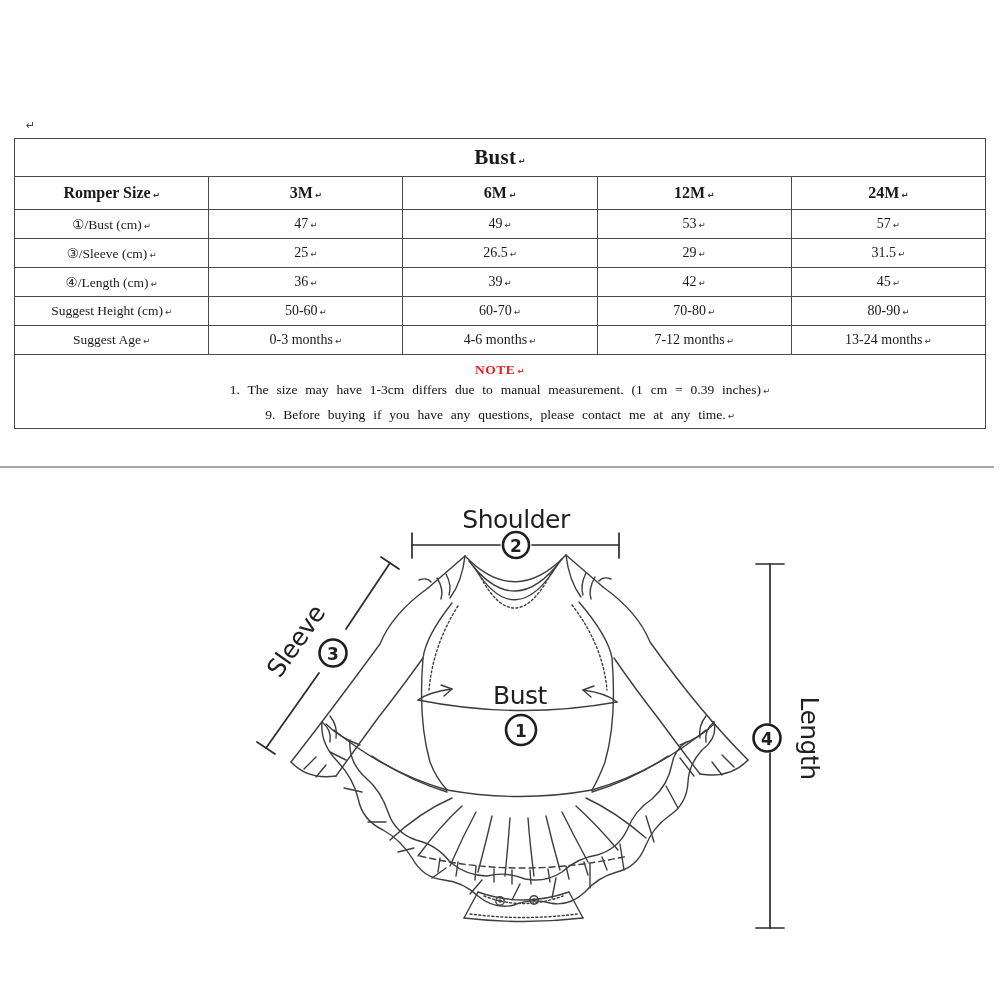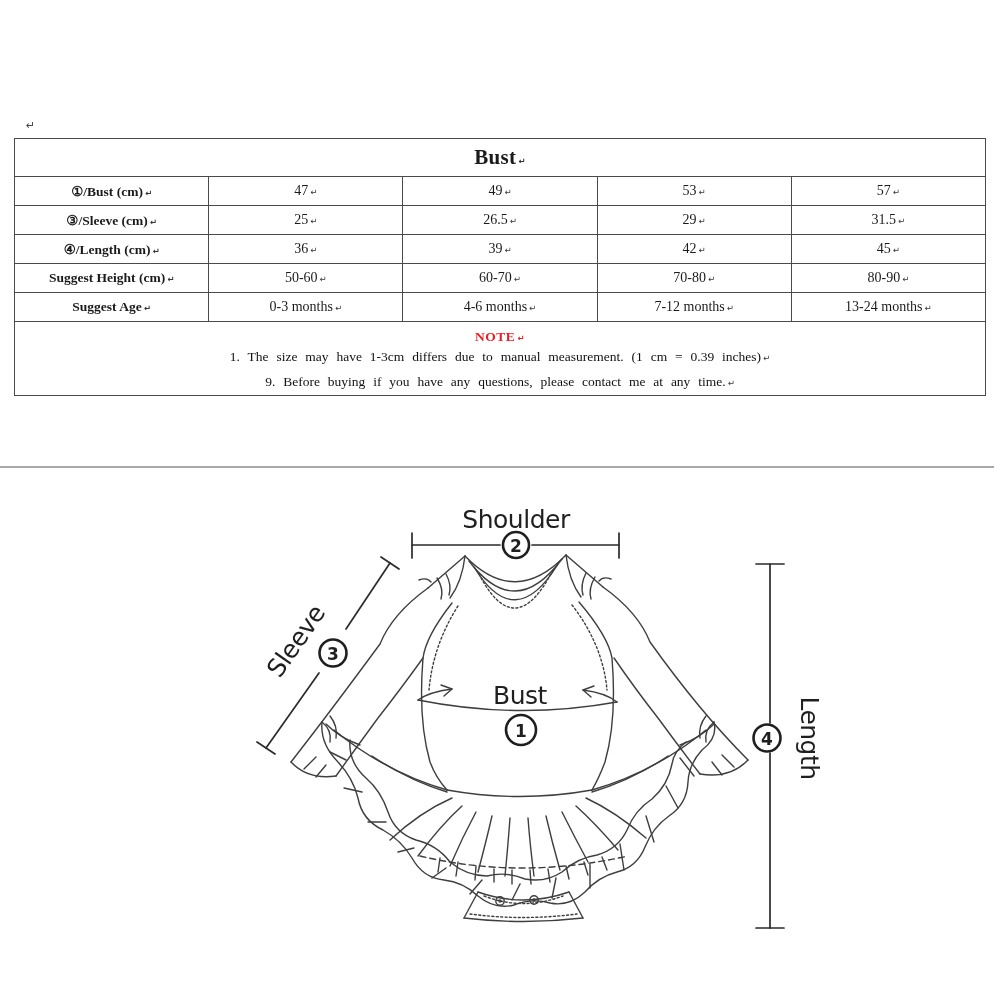--- a/index.html
+++ b/index.html
@@ -8,21 +8,21 @@
   .page{position:absolute;inset:0;}
   .top-mark{position:absolute;left:26px;top:119px;font-size:11px;color:#444;
             font-family:"DejaVu Sans",sans-serif;}
   table.size-table{position:absolute;left:14px;top:138px;width:972px;
                    border-collapse:collapse;table-layout:fixed;}
   table.size-table td{border:1.5px solid #4a4a4a;text-align:center;padding:0;
                       vertical-align:middle;overflow:hidden;}
   td.title-cell{height:37px;font-size:21px;font-weight:bold;letter-spacing:.3px;}
   tr.hdr td{height:32px;font-size:16px;font-weight:bold;}
   tr.data td{height:28px;font-size:14px;}
-  tr.data td.lbl{font-weight:bold;font-size:13.5px;}
+  tr.data td.lbl{font-weight:normal;font-size:13.5px;}
   td.note-cell{height:67px;}
   .note-title{font-size:13.5px;font-weight:bold;letter-spacing:.5px;margin-top:7px;}
   .note-line{font-size:13.5px;word-spacing:4.5px;line-height:24px;color:#111;}
   .pm{font-size:8.5px;color:#333;margin-left:2px;font-family:"DejaVu Sans",sans-serif;}
   .shadow-line{position:absolute;left:0;top:466px;width:994px;height:2px;background:#a8a8a8;}
   svg.diagram{position:absolute;left:0;top:0;}
   .garment{stroke:#3e3e3e;stroke-width:1.4;fill:none;stroke-linecap:round;stroke-linejoin:round;}
   .dim{stroke:#2b2b2b;stroke-width:1.7;fill:none;stroke-linecap:round;}
   .dot{stroke-dasharray:2 2.4;}
   .dash{stroke-dasharray:6 4;}
@@ -37,20 +37,27 @@
 
 <div class="page">
 
   <span class="top-mark">↵</span>
 
   <table class="size-table">
     <tbody>
         <tr>
       <td class="title-cell" colspan="5"><span>Bust</span><span class="pm">↵</span></td>
     </tr>
+    <tr class="hdr">
+      <td><span>Romper Size</span><span class="pm">↵</span></td>
+      <td><span>3M</span><span class="pm">↵</span></td>
+      <td><span>6M</span><span class="pm">↵</span></td>
+      <td><span>12M</span><span class="pm">↵</span></td>
+      <td><span>24M</span><span class="pm">↵</span></td>
+    </tr>
     <tr class="data">
       <td class="lbl"><span>①/Bust (cm)</span><span class="pm">↵</span></td>
       <td><span>47</span><span class="pm">↵</span></td>
       <td><span>49</span><span class="pm">↵</span></td>
       <td><span>53</span><span class="pm">↵</span></td>
       <td><span>57</span><span class="pm">↵</span></td>
     </tr>
     <tr class="data">
       <td class="lbl"><span>③/Sleeve (cm)</span><span class="pm">↵</span></td>
       <td><span>25</span><span class="pm">↵</span></td>

